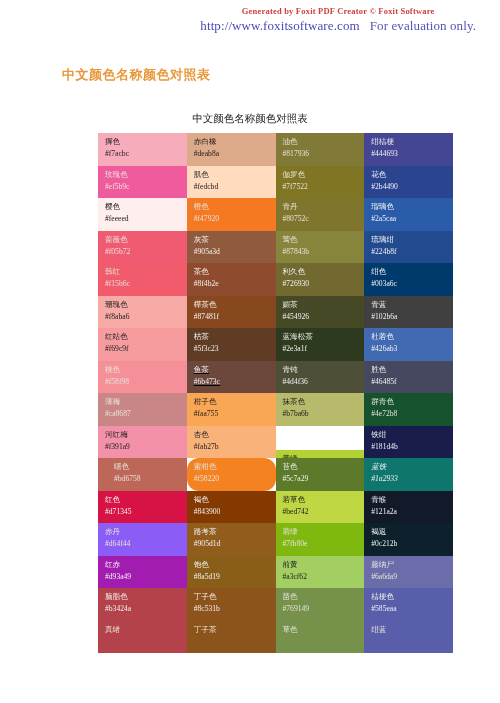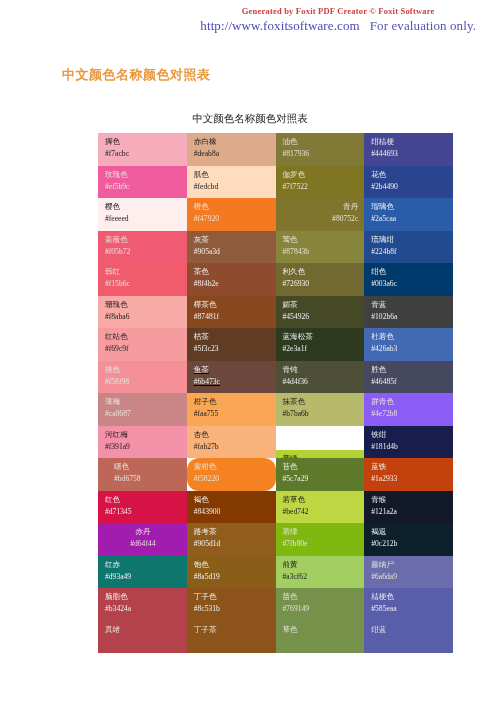--- a/index.html
+++ b/index.html
@@ -150,21 +150,21 @@
       <span class="sw-hex">#2b4490</span>
     </div>
     <div class="swatch light" style="background: rgb(254, 238, 237);">
       <span class="sw-name">樱色</span>
       <span class="sw-hex">#feeeed</span>
     </div>
     <div class="swatch mid" style="background: rgb(244, 121, 32);">
       <span class="sw-name">橙色</span>
       <span class="sw-hex">#f47920</span>
     </div>
-    <div class="swatch mid" style="background: rgb(128, 117, 44); text-align: right;">
+    <div class="swatch mid" style="background: rgb(128, 117, 44);">
       <span class="sw-name">青丹</span>
       <span class="sw-hex">#80752c</span>
     </div>
     <div class="swatch dark" style="background: rgb(42, 92, 170);">
       <span class="sw-name">瑠璃色</span>
       <span class="sw-hex">#2a5caa</span>
     </div>
     <div class="swatch mid" style="background: rgb(240, 91, 114);">
       <span class="sw-name">蔷薇色</span>
       <span class="sw-hex">#f05b72</span>
@@ -250,21 +250,21 @@
       <span class="sw-hex">#ca8687</span>
     </div>
     <div class="swatch light" style="background: rgb(250, 167, 85);">
       <span class="sw-name">柑子色</span>
       <span class="sw-hex">#faa755</span>
     </div>
     <div class="swatch light" style="background: rgb(183, 186, 107);">
       <span class="sw-name">抹茶色</span>
       <span class="sw-hex">#b7ba6b</span>
     </div>
-    <div class="swatch mid" style="background: #8b5cf6;">
+    <div class="swatch mid" style="background: #14532d;">
       <span class="sw-name">群青色</span>
       <span class="sw-hex">#4e72b8</span>
     </div>
     <div class="swatch light" style="background: rgb(243, 145, 169);">
       <span class="sw-name">河红梅</span>
       <span class="sw-hex">#f391a9</span>
     </div>
     <div class="swatch light" style="background: rgb(250, 178, 123);">
       <span class="sw-name">杏色</span>
       <span class="sw-hex">#fab27b</span>
@@ -282,57 +282,57 @@
       <span class="sw-hex">#bd6758</span>
     </div>
     <div class="swatch mid" style="background: rgb(245, 130, 32); border-radius: 12px;">
       <span class="sw-name">蜜柑色</span>
       <span class="sw-hex">#f58220</span>
     </div>
     <div class="swatch dark" style="background: rgb(92, 122, 41);">
       <span class="sw-name">苔色</span>
       <span class="sw-hex">#5c7a29</span>
     </div>
-    <div class="swatch dark" style="background: #c2410c;">
+    <div class="swatch dark" style="background: #0f766e; font-style: italic;">
       <span class="sw-name">蓝铁</span>
       <span class="sw-hex">#1a2933</span>
     </div>
     <div class="swatch dark" style="background: rgb(215, 19, 69);">
       <span class="sw-name">红色</span>
       <span class="sw-hex">#d71345</span>
     </div>
     <div class="swatch dark" style="background: rgb(132, 57, 0);">
       <span class="sw-name">褐色</span>
       <span class="sw-hex">#843900</span>
     </div>
     <div class="swatch light" style="background: rgb(190, 215, 66);">
       <span class="sw-name">若草色</span>
       <span class="sw-hex">#bed742</span>
     </div>
     <div class="swatch dark" style="background: rgb(18, 26, 42);">
       <span class="sw-name">青缑</span>
       <span class="sw-hex">#121a2a</span>
     </div>
-    <div class="swatch mid" style="background: #a21caf; text-align: center;">
+    <div class="swatch mid" style="background: #8b5cf6;">
       <span class="sw-name">赤丹</span>
       <span class="sw-hex">#d64f44</span>
     </div>
     <div class="swatch dark" style="background: rgb(144, 93, 29);">
       <span class="sw-name">路考茶</span>
       <span class="sw-hex">#905d1d</span>
     </div>
     <div class="swatch mid" style="background: rgb(127, 184, 14);">
       <span class="sw-name">若绿</span>
       <span class="sw-hex">#7fb80e</span>
     </div>
     <div class="swatch dark" style="background: rgb(12, 33, 43);">
       <span class="sw-name">褐返</span>
       <span class="sw-hex">#0c212b</span>
     </div>
-    <div class="swatch dark" style="background: #0f766e;">
+    <div class="swatch dark" style="background: #a21caf;">
       <span class="sw-name">红赤</span>
       <span class="sw-hex">#d93a49</span>
     </div>
     <div class="swatch dark" style="background: rgb(138, 93, 25);">
       <span class="sw-name">饱色</span>
       <span class="sw-hex">#8a5d19</span>
     </div>
     <div class="swatch light" style="background: rgb(163, 207, 98);">
       <span class="sw-name">前黄</span>
       <span class="sw-hex">#a3cf62</span>

